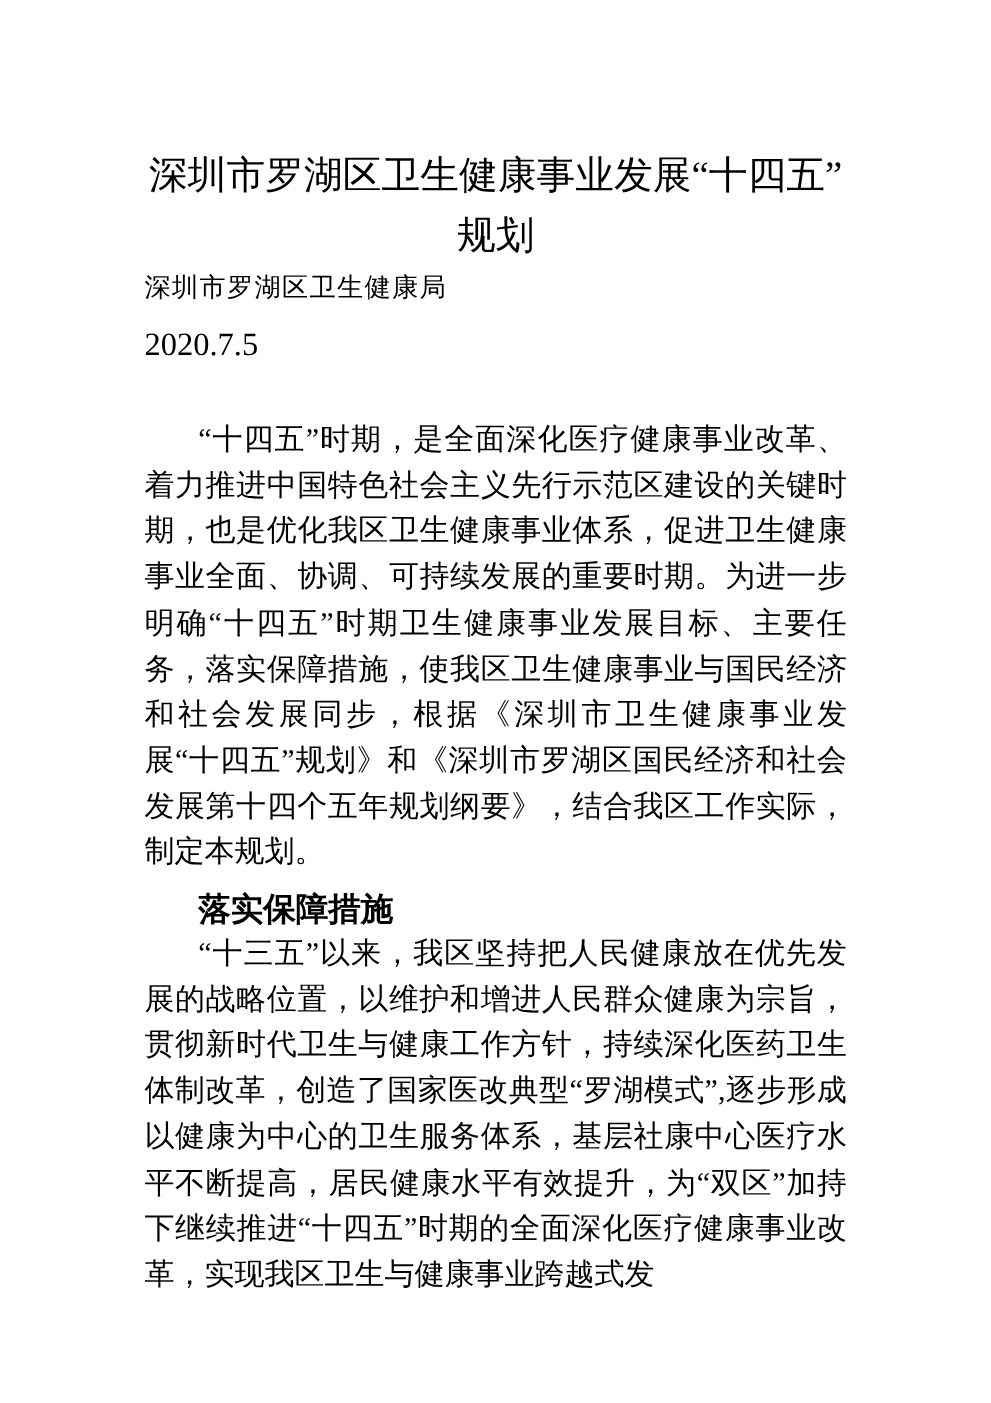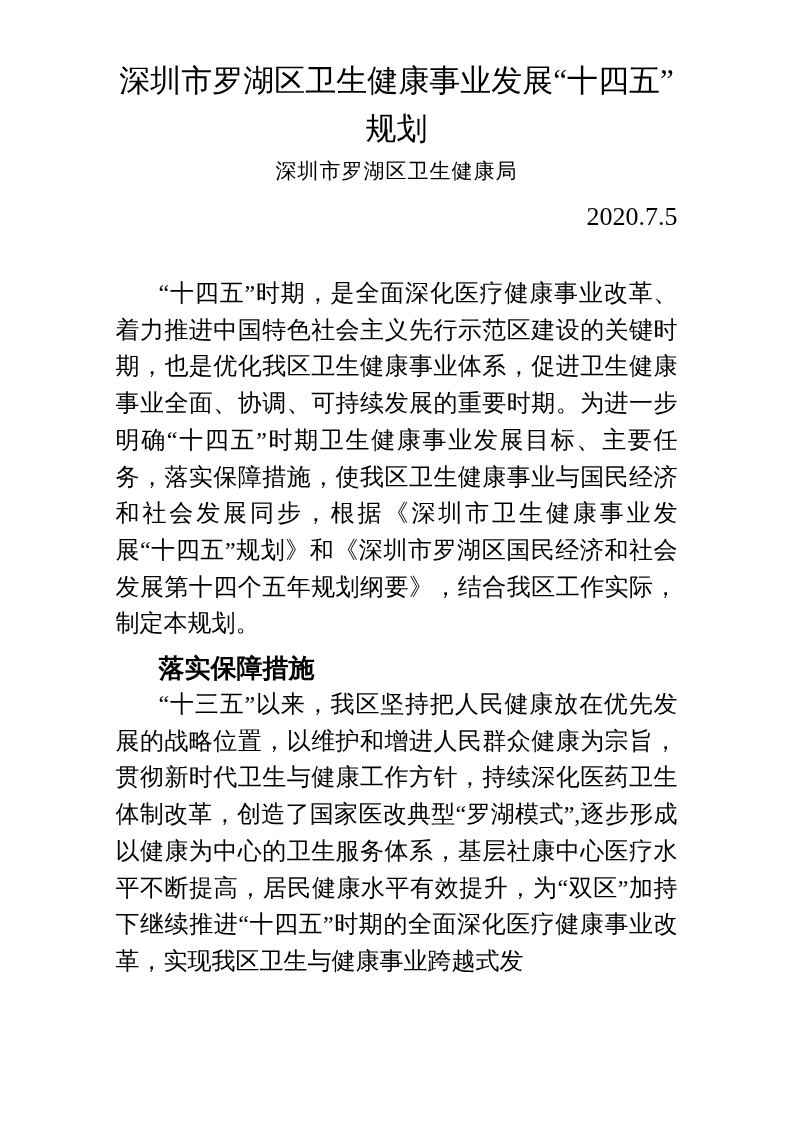--- a/index.html
+++ b/index.html
@@ -12,40 +12,39 @@
     width: 793px;
     height: 1122px;
     background: #ffffff;
     color: #000000;
     overflow: hidden;
     font-family: "Liberation Serif", "DejaVu Serif", serif;
   }
   .content {
     width: 562px;
     margin: 0 auto;
-    padding-top: 57px;
+    padding-top: 116px;
   }
   .doc-title {
     text-align: center;
     font-size: 31px;
     line-height: 48px;
     font-weight: 400;
     font-family: "Liberation Serif", "DejaVu Serif", serif;
     margin: 0;
   }
   .doc-author {
-    text-align: center;
     font-size: 21px;
     line-height: 28px;
     margin-top: 4px;
     letter-spacing: 1px;
     font-family: "Liberation Serif", "DejaVu Serif", serif;
   }
   .doc-date {
-    text-align: right;
+    text-align: left;
     font-size: 26px;
     line-height: 32px;
     margin-top: 16px;
     font-family: "Liberation Serif", "DejaVu Serif", serif;
   }
   .para {
     font-size: 24px;
     line-height: 36.7px;
     text-align: justify;
     text-indent: 43px;

